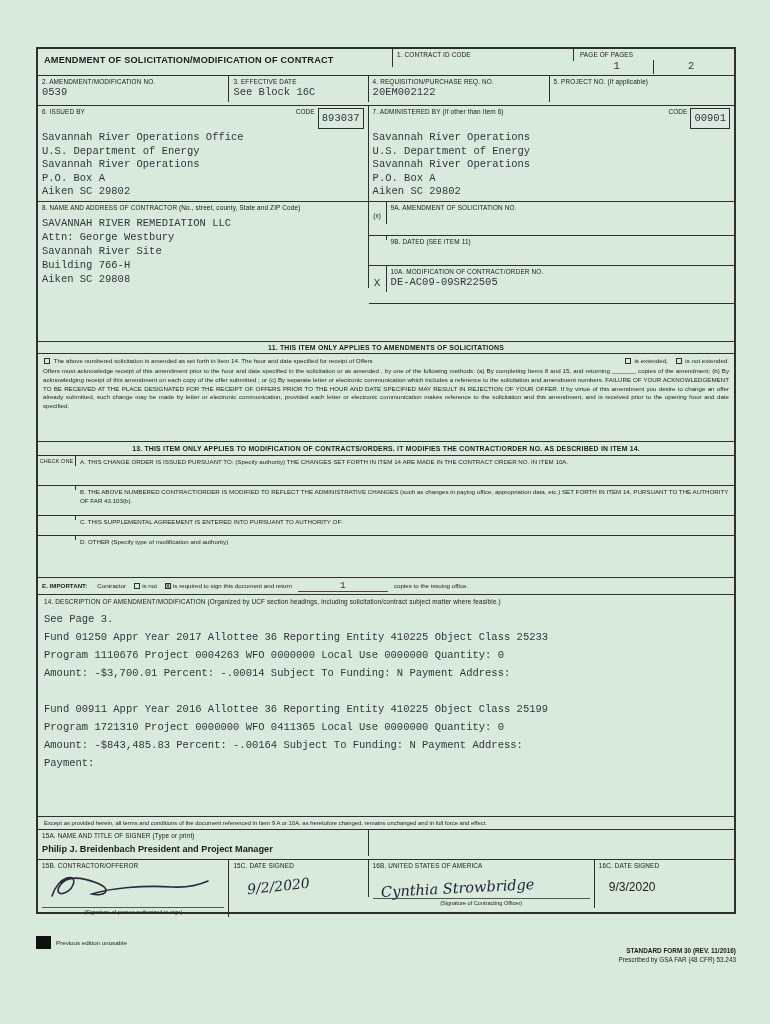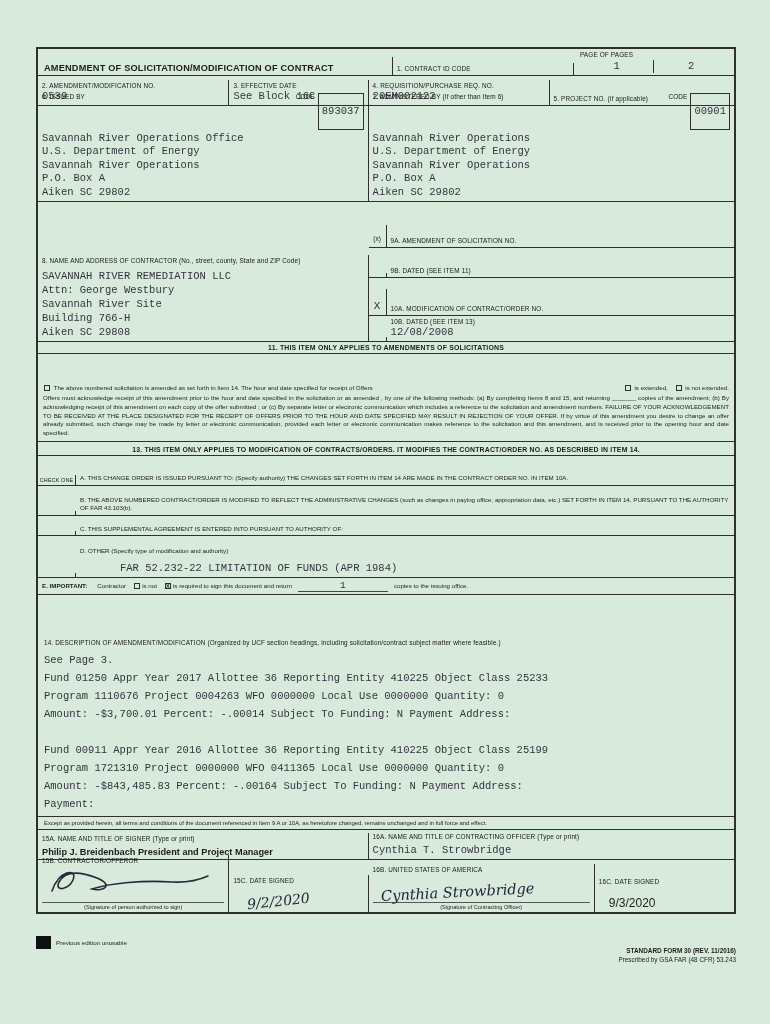--- a/index.html
+++ b/index.html
@@ -1,33 +1,33 @@
 <!DOCTYPE html>
 <html><head>
 <meta charset="utf-8">
 <style>
   *{box-sizing:border-box;margin:0;padding:0}
   html,body{width:770px;height:1024px}
   body{background:#d7eadb;font-family:"Liberation Sans",sans-serif;color:#1d1d1d}
   .page{position:relative;width:770px;height:1024px;background:#d7eadb;overflow:hidden}
   .form{position:absolute;left:36px;top:47px;width:700px;border:2px solid #2f2f2f}
-  .row{display:flex;border-bottom:1px solid #2f2f2f;align-items:flex-end}
+  .row{display:flex;border-bottom:1px solid #2f2f2f;align-items:flex-start}
   .row.noline{border-bottom:none}
   .cell{border-right:1px solid #2f2f2f;padding:2px 4px;overflow:hidden;position:relative}
   .cell.last{border-right:none}
   .lbl{font-size:6.4px;line-height:8px;color:#171717;letter-spacing:.15px}
   .mono{font-family:"Liberation Mono","DejaVu Sans Mono",monospace;color:#34343e;font-size:10.5px;line-height:13.5px;white-space:pre-line}
   .mono.small{font-size:9.5px}
   .form-title{font-size:9.2px;font-weight:bold;padding:4px 2px 0 2px;letter-spacing:.2px}
   .sec-title{font-size:6.9px;font-weight:bold;text-align:center;padding:2px 0;letter-spacing:.2px}
   .cb{display:inline-block;width:6px;height:6px;border:1px solid #2f2f2f;vertical-align:-1px;margin:0 2px 0 1px;font-size:5.5px;line-height:5px;text-align:center;font-weight:bold;color:#222}
   .tiny{font-size:6.2px;line-height:8px}
   .caption{font-size:5.6px;text-align:center;border-top:1px solid #555;margin-top:1px;padding-top:1px;color:#222}
   .script{font-family:"DejaVu Serif","Liberation Serif",serif;font-style:italic;color:#23233a}
-  .codebox{border:1px solid #2f2f2f;padding:12px 3px;display:inline-block}
+  .codebox{border:1px solid #2f2f2f;padding:4px 3px;display:inline-block}
   .blackbox{position:absolute;left:36px;top:936px;width:15px;height:13px;background:#101010}
   .belownote-l{position:absolute;left:56px;top:939px;font-size:6.2px}
   .belownote-r{position:absolute;right:34px;top:946px;text-align:right;font-size:6.4px;line-height:9px;font-weight:bold}
   .belownote-r .sub{font-weight:normal}
   .xmark{font-family:"Liberation Mono","DejaVu Sans Mono",monospace;font-size:11px;color:#30303a}
   .sig-date{font-size:14px;transform:rotate(-6deg);display:inline-block;margin:8px 0 0 14px}
   .sig-name{font-size:14.5px;transform:rotate(-3deg);display:inline-block;margin:10px 0 0 8px}
 </style>
 </head>
 <body>
@@ -124,27 +124,21 @@
             <div class="lbl">9B. DATED (SEE ITEM 11)</div>
             <div class="mono"></div>
           </div>
         </div>
         <div class="row" style="height:38px">
           <div class="cell" style="width:18px;text-align:center;padding-top:6px">
             <span class="xmark">X</span>
           </div>
           <div class="cell last" style="flex:1">
             <div class="lbl">10A. MODIFICATION OF CONTRACT/ORDER NO.</div>
-          </div>
-        </div>
-        <div class="row noline" style="flex:1">
-          <div class="cell" style="width:18px"></div>
-          <div class="cell last" style="flex:1">
-            <div class="lbl">10B. DATED (SEE ITEM 13)</div>
-            <div class="mono">12/08/2008</div>
+            <div class="mono">DE-AC09-09SR22505</div>
           </div>
         </div>
       </div>
     </div>
 
     <div class="row" style="height:12px">
       <div class="cell last" style="flex:1;padding:0">
         <div class="sec-title">11. THIS ITEM ONLY APPLIES TO AMENDMENTS OF SOLICITATIONS</div>
       </div>
     </div>
@@ -193,21 +187,20 @@
       <div class="cell last" style="flex:1">
         <div class="tiny">C. THIS SUPPLEMENTAL AGREEMENT IS ENTERED INTO PURSUANT TO AUTHORITY OF:</div>
       </div>
     </div>
     <div class="row" style="height:42px">
       <div class="cell" style="width:38px;text-align:center">
         <span class="xmark" style="position:absolute;left:0;right:0;top:20px">X</span>
       </div>
       <div class="cell last" style="flex:1">
         <div class="tiny">D. OTHER (Specify type of modification and authority)</div>
-        <div class="mono" style="margin:7px 0 0 40px">FAR 52.232-22 LIMITATION OF FUNDS (APR 1984)</div>
       </div>
     </div>
 
     <div class="row" style="height:17px">
       <div class="cell last" style="flex:1;display:flex;align-items:center">
         <span class="tiny" style="font-weight:bold">E. IMPORTANT:</span>
         <span class="tiny" style="margin-left:10px">Contractor</span>
         <span class="cb" style="margin-left:8px"></span>
         <span class="tiny">is not</span>
         <span class="cb" style="margin-left:8px">X</span>
@@ -236,24 +229,20 @@
       <div class="cell last" style="flex:1;padding:2px 6px">
         <div class="tiny" style="font-size:5.9px">Except as provided herein, all terms and conditions of the document referenced in Item 9 A or 10A, as heretofore changed, remains unchanged and in full force and effect.</div>
       </div>
     </div>
 
     <div class="row" style="height:30px">
       <div class="cell" style="width:47.5%">
         <div class="lbl">15A. NAME AND TITLE OF SIGNER (Type or print)</div>
         <div style="font-size:9.2px;font-weight:bold;margin-top:4px">Philip J. Breidenbach President and Project Manager</div>
       </div>
-      <div class="cell last" style="width:52.5%">
-        <div class="lbl">16A. NAME AND TITLE OF CONTRACTING OFFICER (Type or print)</div>
-        <div class="mono" style="margin-top:3px">Cynthia T. Strowbridge</div>
-      </div>
     </div>
 
     <div class="row noline" style="height:52px">
       <div class="cell" style="width:27.5%;display:flex;flex-direction:column">
         <div class="lbl">15B. CONTRACTOR/OFFEROR</div>
         <div style="flex:1;overflow:hidden">
           <svg width="170" height="32" viewBox="0 0 170 32">
             <path d="M10 26 C 16 6, 36 2, 31 15 C 27 25, 12 27, 17 17 C 24 4, 42 8, 55 13 C 72 20, 62 27, 50 24 C 68 18, 102 15, 130 17 C 147 18, 157 15, 166 11" fill="none" stroke="#2a2a3a" stroke-width="1.6" stroke-linecap="round"></path>
           </svg>
         </div>

